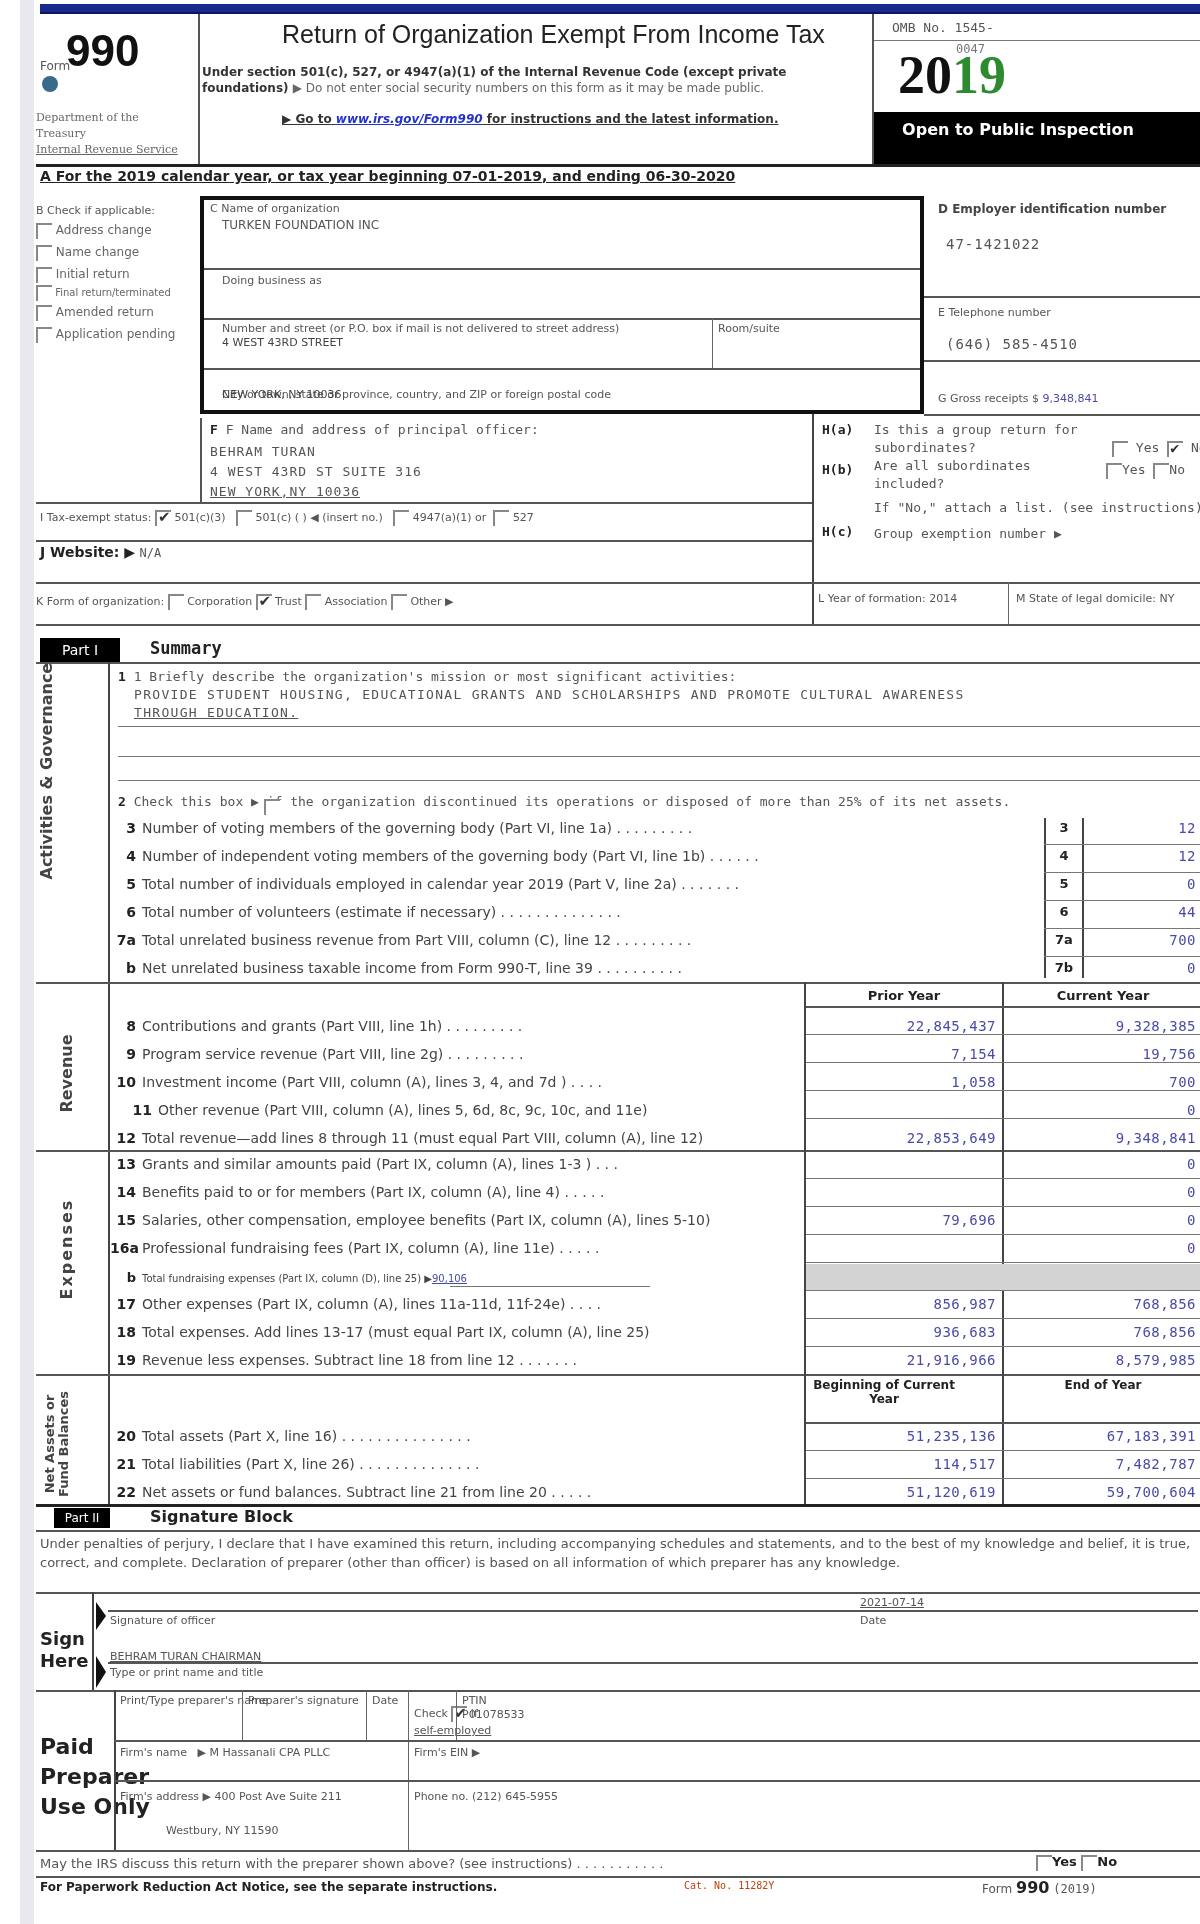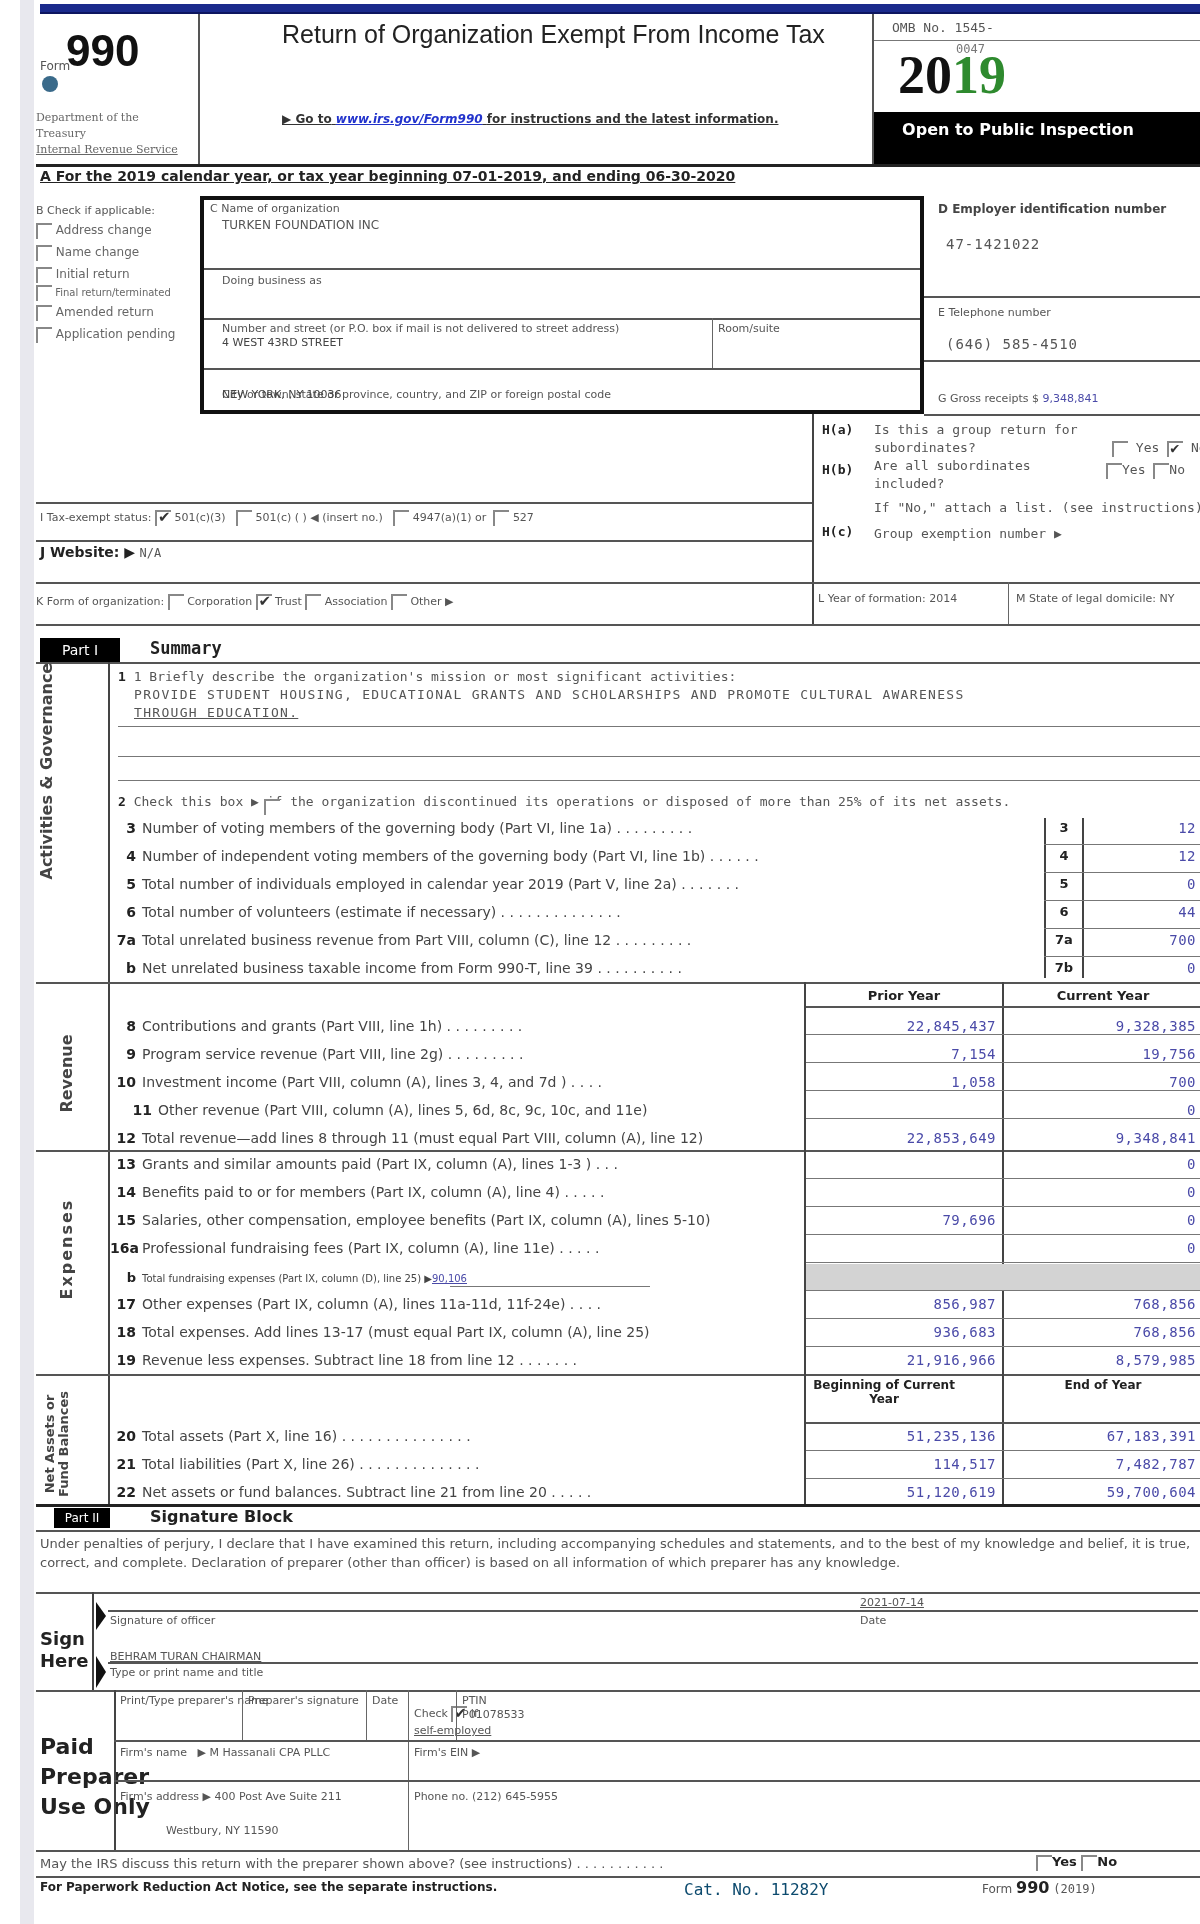--- a/index.html
+++ b/index.html
@@ -44,20 +44,24 @@
     <div class="abs" style="left:0;top:96px;font-family:'DejaVu Serif',serif;font-size:11px;color:#666;line-height:16px;">
       <div>Department of the</div>
       <div>Treasury</div>
       <div style="text-decoration:underline;">Internal Revenue Service</div>
     </div>
   </div>
 
   
   <div class="abs" style="left:166px;top:14px;width:670px;height:150px;">
     <div class="abs" style="left:80px;top:6px;font-size:25px;font-family:'Liberation Sans',sans-serif;color:#222;">Return of Organization Exempt From Income Tax</div>
+    <div class="abs" style="left:0;top:50px;width:600px;font-size:12px;font-weight:bold;color:#333;line-height:16px;">
+      <span>Under section 501(c), 527, or 4947(a)(1) of the Internal Revenue Code (except private foundations)</span>
+      <span style="font-weight:normal;color:#666;"> ▶ </span><span style="font-weight:normal;color:#666;">Do not enter social security numbers on this form as it may be made public.</span>
+    </div>
     <div class="abs" style="left:80px;top:98px;font-size:12px;font-weight:bold;color:#333;text-decoration:underline;">
       <span>▶ Go to</span>
       <span style="color:#2233cc;text-decoration:underline;font-style:italic;">www.irs.gov/Form990</span>
       <span>for instructions and the latest information.</span>
     </div>
   </div>
 
   
   <div class="abs" style="left:836px;top:14px;width:328px;height:150px;border-left:2px solid #555;">
     <div class="abs mono" style="left:18px;top:6px;font-size:13px;color:#555;">OMB No. 1545-</div>
@@ -114,20 +118,30 @@
     <div class="abs mono" style="left:22px;top:140px;font-size:14px;color:#555;letter-spacing:1px;">(646) 585-4510</div>
     <div class="hline" style="left:0;top:164px;width:276px;"></div>
     <div class="abs xs" style="left:14px;top:196px;">
       <span>G Gross receipts $</span>
       <span class="blue">9,348,841</span>
     </div>
     <div class="hline" style="left:0;top:218px;width:276px;"></div>
   </div>
 
   
+  <div class="abs" style="left:164px;top:418px;width:612px;height:86px;border-left:2px solid #555;">
+    <div class="abs sm mono" style="left:8px;top:4px;font-size:13px;">
+      <span class="bold">F</span> <span>F  Name and address of principal officer:</span>
+    </div>
+    <div class="abs mono" style="left:8px;top:24px;font-size:13px;color:#555;line-height:20px;letter-spacing:1px;">
+      <div>BEHRAM TURAN</div>
+      <div>4 WEST 43RD ST SUITE 316</div>
+      <div style="text-decoration:underline;">NEW YORK,NY  10036</div>
+    </div>
+  </div>
   <div class="vline" style="left:776px;top:414px;height:210px;"></div>
 
   
   <div class="abs mono" style="left:786px;top:420px;width:378px;font-size:13px;color:#555;line-height:19px;">
     <div class="abs bold" style="left:0;top:0;">H(a)</div>
     <div class="abs" style="left:52px;top:0;">Is this a group return for</div>
     <div class="abs" style="left:52px;top:18px;">subordinates?</div>
     <div class="abs" style="left:290px;top:18px;white-space:nowrap;">
       <span class="cb"></span> <span>Yes</span>
       <span class="cb checked"></span> <span>No</span>
@@ -414,19 +428,19 @@
   <div class="hline" style="left:0;top:1850px;width:1164px;"></div>
 
   
   <div class="abs" style="left:4px;top:1856px;font-size:13px;color:#555;white-space:nowrap;">May the IRS discuss this return with the preparer shown above? (see instructions)  .  .  .  .  .  .  .  .  .  .  .</div>
   <div class="abs bold" style="left:1000px;top:1854px;font-size:13px;white-space:nowrap;">
     <span class="cb"></span><span>Yes</span>
     <span class="cb"></span><span>No</span>
   </div>
   <div class="hline" style="left:0;top:1876px;width:1164px;"></div>
   <div class="abs bold" style="left:4px;top:1880px;font-size:12px;">For Paperwork Reduction Act Notice, see the separate instructions.</div>
-  <div class="abs mono" style="left:648px;top:1880px;font-size:16px;color:#0c4a6e;">Cat. No. 11282Y</div>
+  <div class="abs mono" style="left:648px;top:1880px;font-size:10px;color:#c2410c;">Cat. No. 11282Y</div>
   <div class="abs" style="left:946px;top:1878px;font-size:12px;color:#555;white-space:nowrap;">
     <span>Form</span>
     <b style="font-size:16px;color:#222;">990</b>
     <span class="mono">(2019)</span>
   </div>
 </div>
 
 </body></html>

